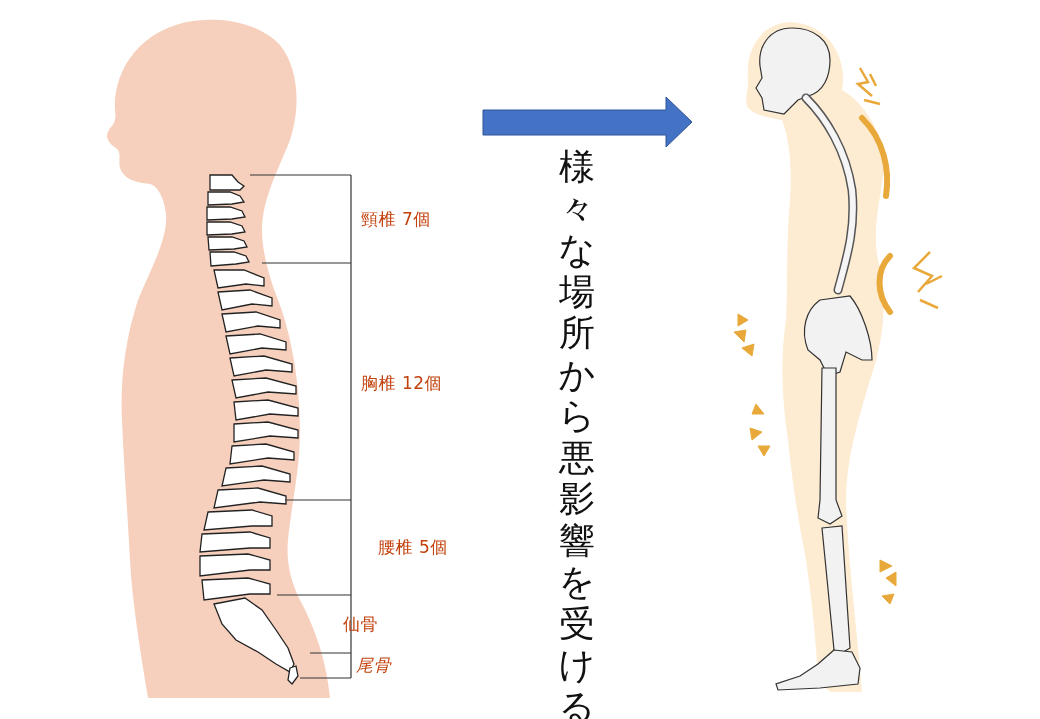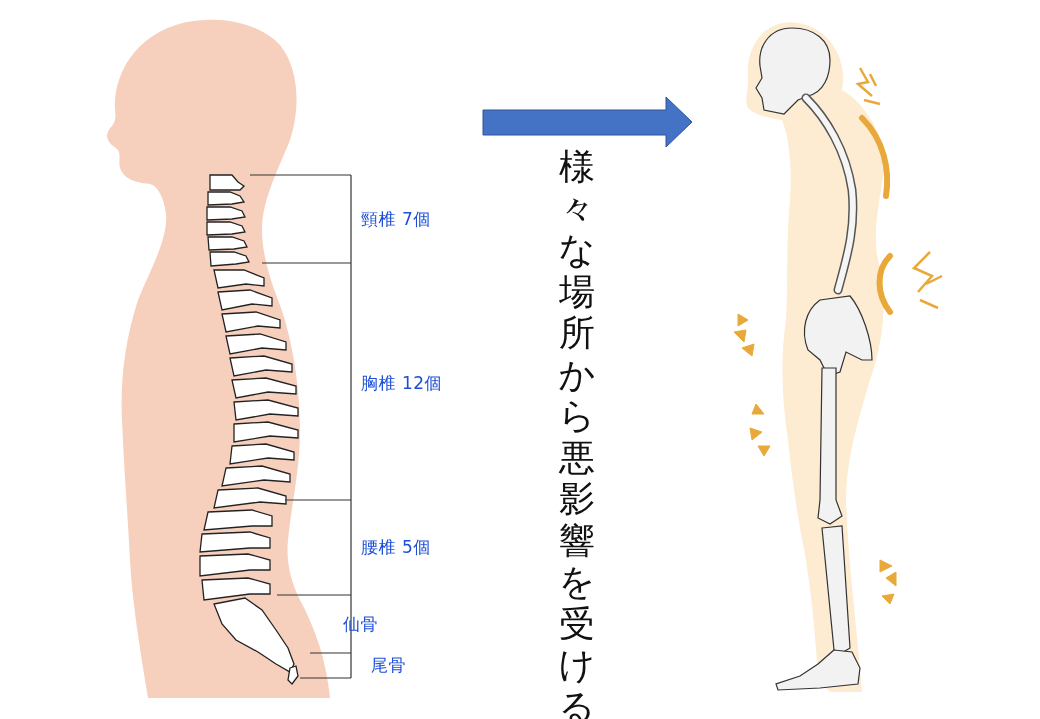--- a/index.html
+++ b/index.html
@@ -1,19 +1,19 @@
 <!DOCTYPE html>
 <html><head>
 <meta charset="utf-8">
 <style>
   html, body { margin: 0; padding: 0; background: #ffffff; }
   body { width: 1040px; height: 719px; position: relative; overflow: hidden;
          font-family: "DejaVu Sans", "Liberation Sans", sans-serif; }
   .canvas { position: absolute; left: 0; top: 0; width: 1040px; height: 719px; }
-  .label { position: absolute; font-size: 17px; color: #1d4ed8; white-space: nowrap; letter-spacing: 0.5px; }
+  .label { position: absolute; font-size: 17px; color: #c2410c; white-space: nowrap; letter-spacing: 0.5px; }
   .vtext { position: absolute; left: 552px; top: 146px; width: 50px;
            font-size: 36px; line-height: 41.5px; color: #111; text-align: center; }
   .vtext span { display: block; }
 </style>
 </head>
 <body>
 
 <div class="canvas">
 
   <svg width="1040" height="719" style="position:absolute;left:0;top:0;">
@@ -103,23 +103,23 @@
         <polygon points="758,446 770,446 764,456"></polygon>
         <polygon points="880,560 892,566 880,572"></polygon>
         <polygon points="886,578 896,572 896,586"></polygon>
         <polygon points="882,596 894,594 890,604"></polygon>
       </g>
     </g>
   </svg>
 
   <div class="label" style="left:361px;top:208px;">頸椎  7個</div>
   <div class="label" style="left:361px;top:372px;text-align:center;">胸椎  12個</div>
-  <div class="label" style="left:361px;top:536px;">腰椎  5個</div>
+  <div class="label" style="left:378px;top:536px;">腰椎  5個</div>
   <div class="label" style="left:343px;top:613px;">仙骨</div>
-  <div class="label" style="left:371px;top:654px;">尾骨</div>
+  <div class="label" style="left:356px;top:654px;font-style:italic;">尾骨</div>
 
   <div class="vtext">
     <span>様</span>
     <span>々</span>
     <span>な</span>
     <span>場</span>
     <span>所</span>
     <span>か</span>
     <span>ら</span>
     <span>悪</span>

